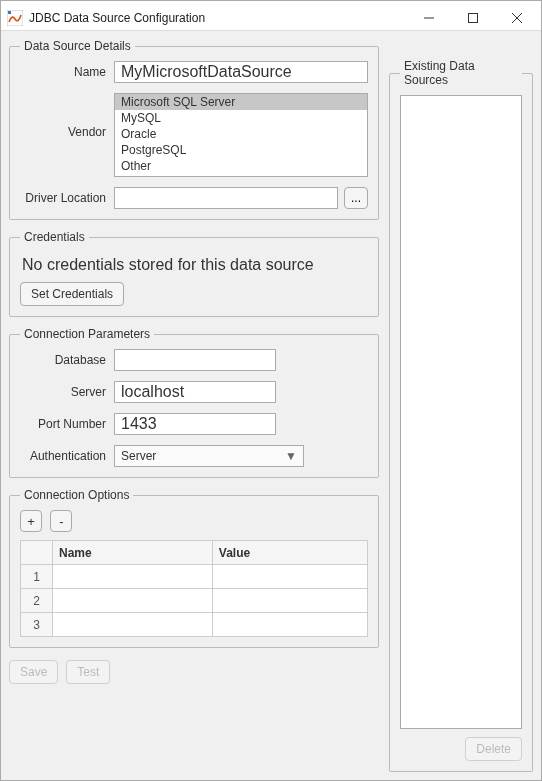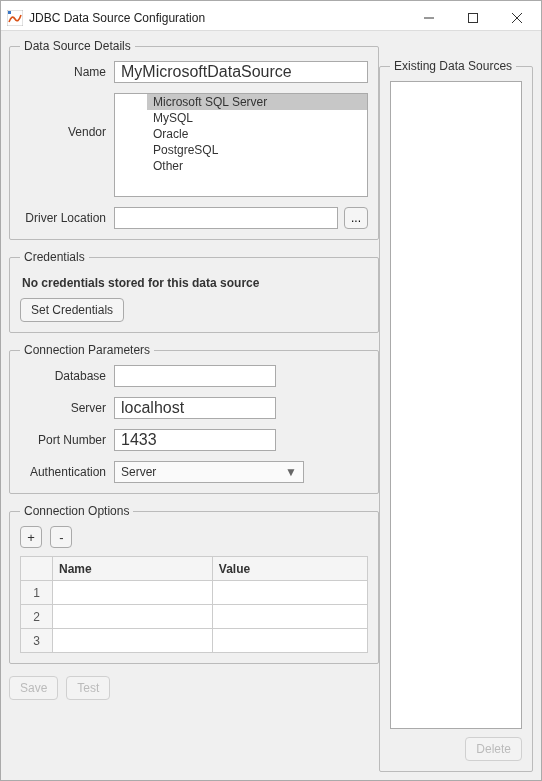--- a/index.html
+++ b/index.html
@@ -6,46 +6,46 @@
   html, body { margin: 0; padding: 0; }
   body { width: 542px; height: 781px; background: #f0f0f0; border: 1px solid #aaa; overflow: hidden; }
 
   
   .titlebar { height: 30px; background: #fff; display: flex; align-items: center; padding: 4px 2px 0 6px; border-bottom: 1px solid #ddd; }
   .titlebar .icon { width: 16px; height: 16px; margin-right: 6px; }
   .titlebar .title { font-size: 12px; color: #222; flex: 1; }
   .titlebar .winbtn { width: 44px; height: 28px; display: flex; align-items: center; justify-content: center; color: #333; }
   .titlebar .winbtn svg { stroke: #333; }
 
-  .body-wrap { display: flex; padding: 8px; height: calc(100% - 30px); }
+  .body-wrap { display: flex; padding: 8px; gap: 10px; height: calc(100% - 30px); }
   .left-col { width: 370px; display: flex; flex-direction: column; gap: 10px; }
   .right-col { flex: 1; display: flex; flex-direction: column; }
 
   fieldset { border: 1px solid #bbb; border-radius: 2px; padding: 8px 10px 10px; margin: 0; background: #f0f0f0; }
   fieldset legend { font-size: 12px; color: #333; padding: 0 4px; }
 
   .form-row { display: flex; align-items: center; margin-bottom: 10px; }
   .form-row:last-child { margin-bottom: 0; }
   .form-row.top { align-items: flex-start; }
   .form-row label { width: 94px; text-align: right; font-size: 12px; color: #333; padding-right: 8px; }
   .form-row.top label { padding-top: 4px; }
 
   input[type=text], .text-input {
     flex: 1; height: 22px; border: 1px solid #aaa; background: #fff;
     font-size: 16px; padding: 0 6px; color: #333;
   }
   .text-input.narrow { width: 162px; flex: none; }
 
-  .vendor-list { flex: 1; height: 104px; border: 1px solid #aaa; background: #fff; overflow: hidden; padding-left: 32px; }
+  .vendor-list { flex: 1; height: 84px; border: 1px solid #aaa; background: #fff; overflow: hidden; }
   .vendor-list .opt { font-size: 12px; padding: 1px 6px; color: #333; }
   .vendor-list .opt.selected { background: #c7c7c7; }
 
   .browse-btn { width: 24px; height: 22px; margin-left: 6px; border: 1px solid #aaa; background: #f5f5f5; border-radius: 4px; display: flex; align-items: center; justify-content: center; font-size: 12px; }
 
-  .cred-text { font-size: 12px; color: #333; margin: 4px 0 8px 2px; font-weight: bold; }
+  .cred-text { font-size: 16px; color: #333; margin: 4px 0 8px 2px; }
   .btn { height: 24px; padding: 0 10px; border: 1px solid #aaa; background: #f5f5f5; border-radius: 4px; font-size: 12px; color: #333; display: inline-flex; align-items: center; }
   .btn.disabled { color: #bbb; border-color: #d0d0d0; background: #f3f3f3; }
   .btn-row { display: flex; gap: 8px; }
 
   .select { flex: 1; height: 22px; border: 1px solid #aaa; background: #fafafa; display: flex; align-items: center; padding: 0 6px; justify-content: space-between; font-size: 12px; color: #333; }
   .select .arrow { color: #666; }
   .select.narrow { width: 190px; flex: none; }
 
   .small-btn { width: 22px; height: 22px; border: 1px solid #aaa; background: #f5f5f5; border-radius: 4px; display: inline-flex; align-items: center; justify-content: center; font-size: 13px; color: #333; }
   .small-btn + .small-btn { margin-left: 4px; }

